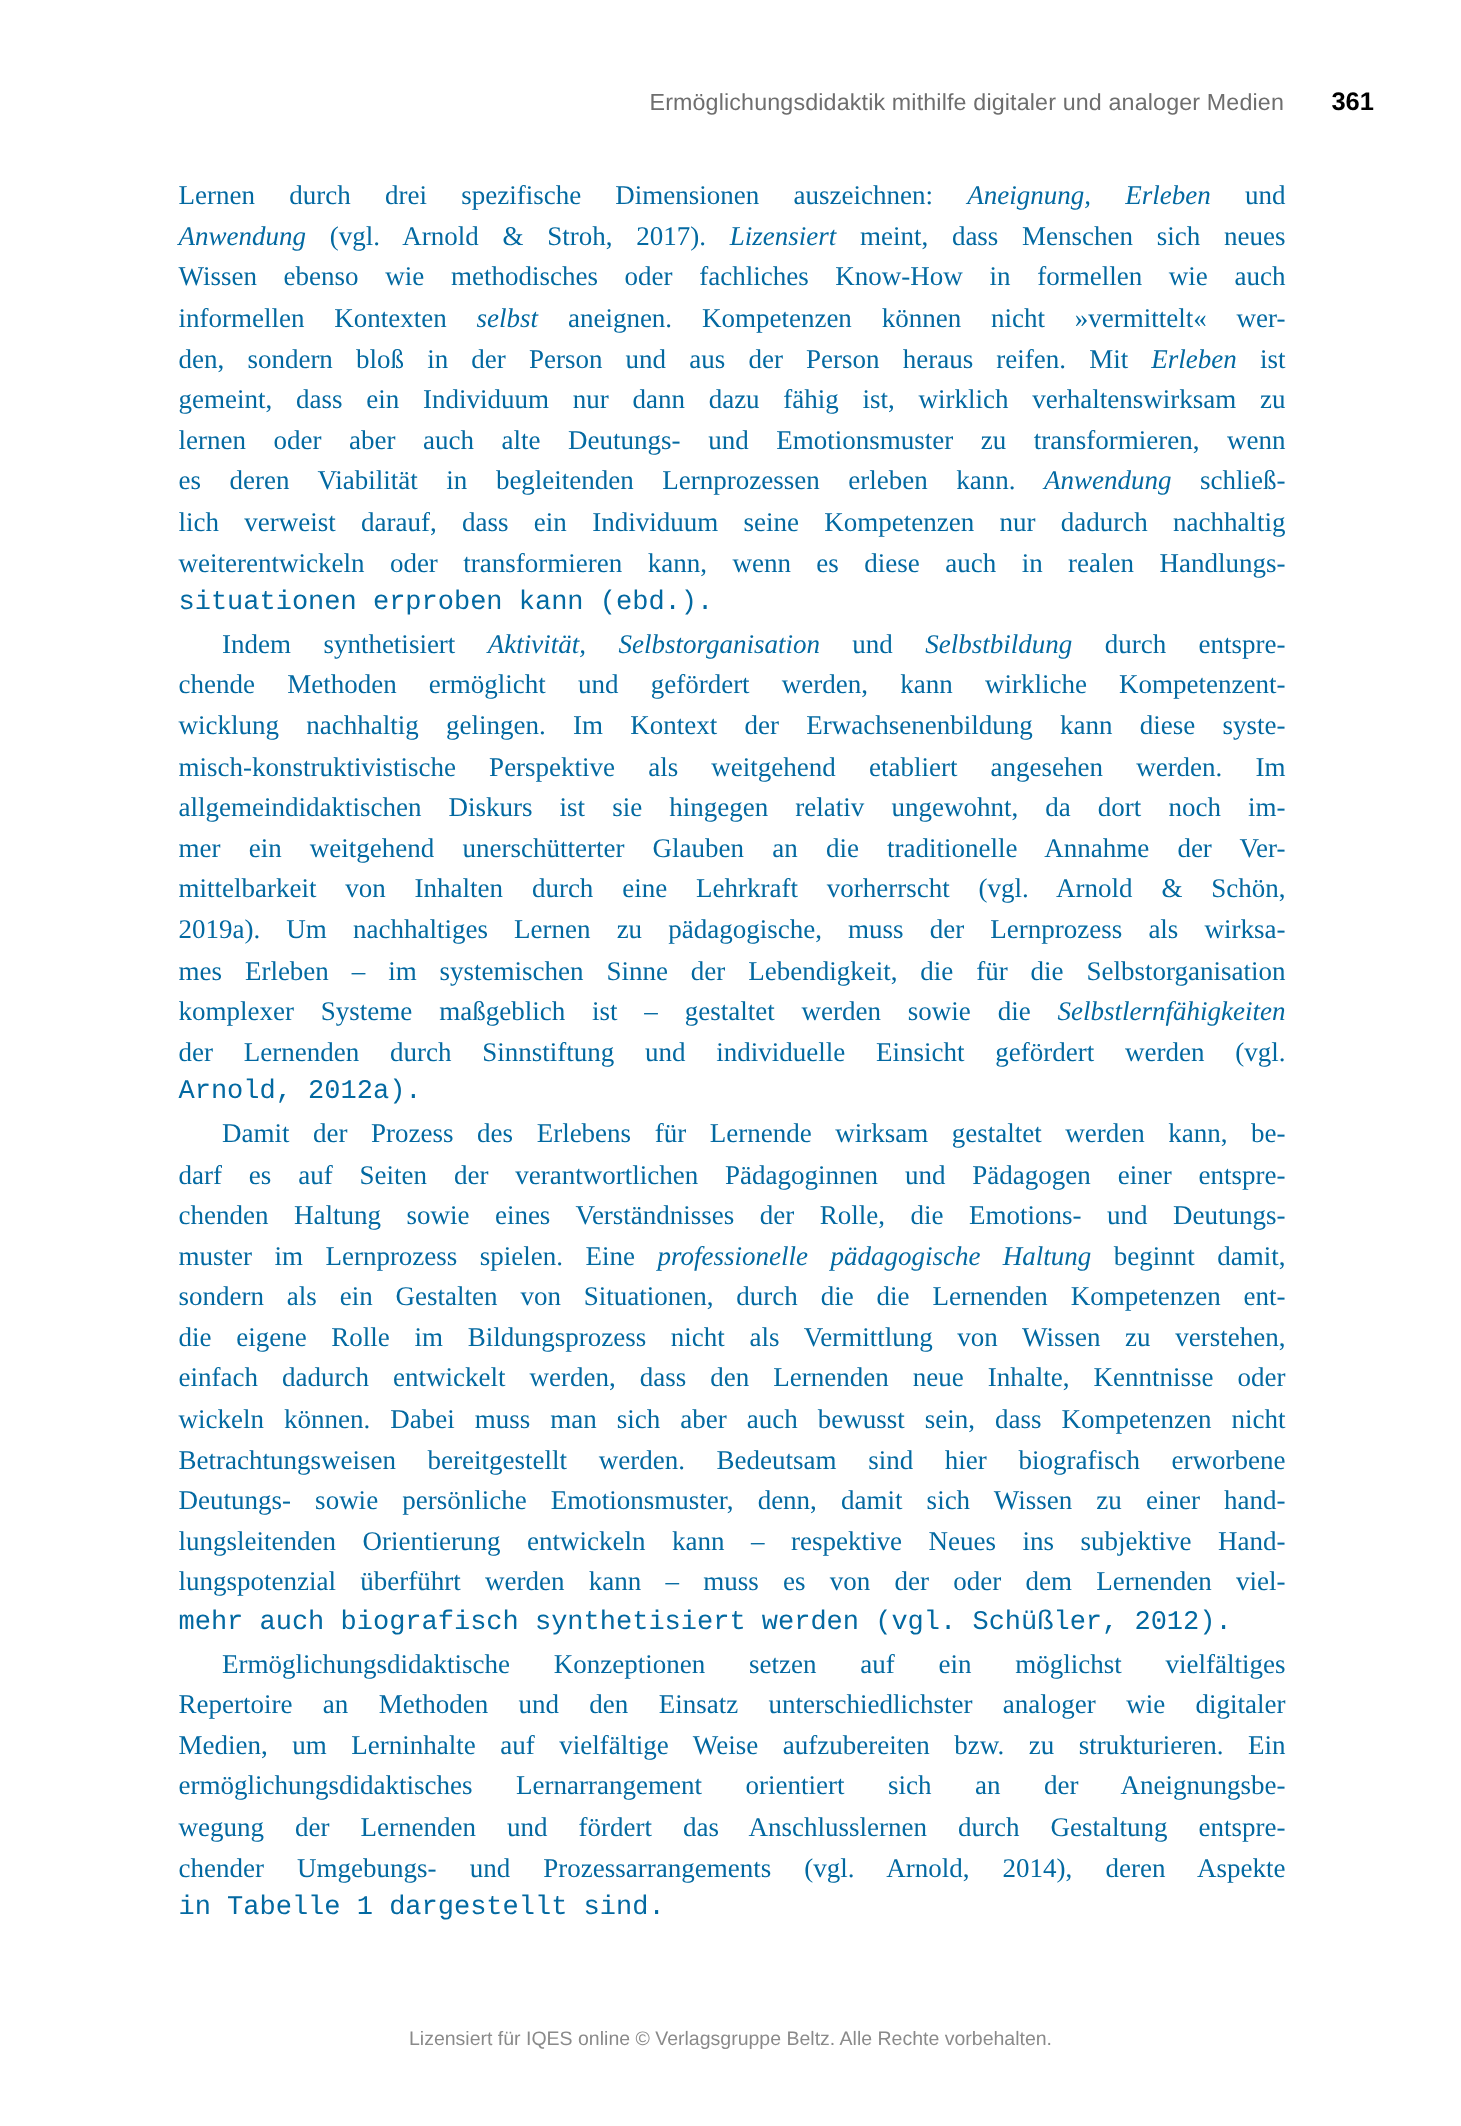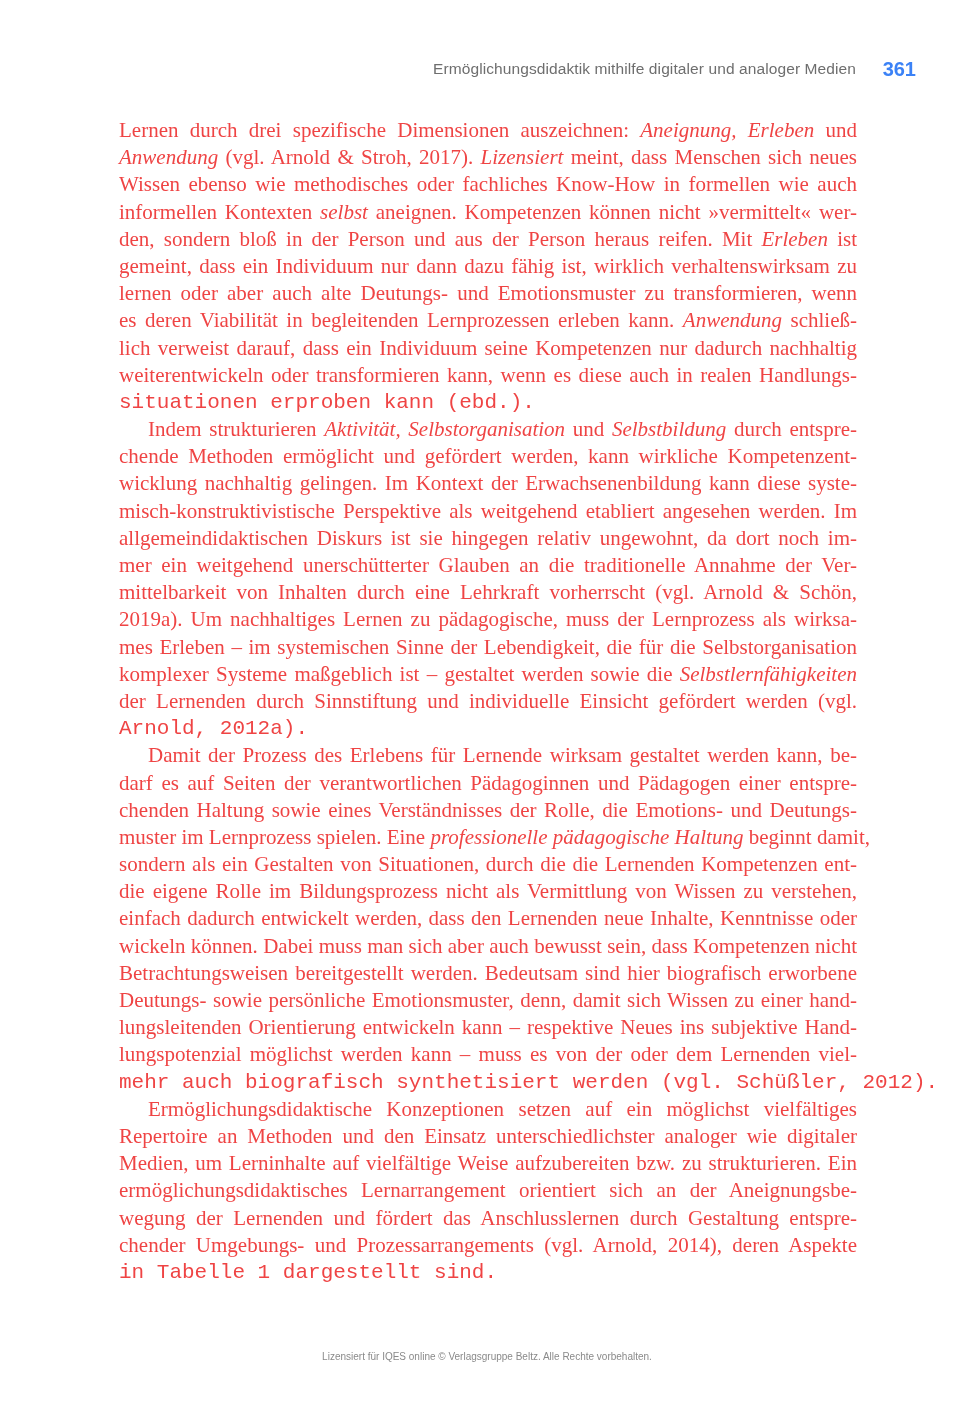--- a/index.html
+++ b/index.html
@@ -37,33 +37,33 @@
       letter-spacing: 0.1px;
       white-space: nowrap;
       font-family: "Liberation Sans", sans-serif;
       font-size: 15.5px;
       text-align: right;
     }
     .page-number {
       position: absolute;
       right: 58px;
       top: 0px;
-      font-size: 20px;
+      font-size: 17px;
       font-weight: bold;
-      color: #3b82f6;
+      color: #000000;
       font-family: "Liberation Sans", sans-serif;
     }
     .body-text {
       position: absolute;
       left: 119px;
       top: 117px;
       width: 738px;
       font-family: "Liberation Serif", serif;
-      font-size: 21px;
-      color: #ef4444;
+      font-size: 18px;
+      color: #0369a1;
     }
     .line {
       height: 27.2px;
       line-height: 27.2px;
       white-space: nowrap;
       text-align: justify;
       text-align-last: justify;
       overflow: visible;
     }
     .line.last {
@@ -76,21 +76,21 @@
     .line em {
       font-style: italic;
     }
     .footer-notice {
       position: absolute;
       top: 1351px;
       left: 0;
       width: 974px;
       text-align: center;
       font-family: "Liberation Sans", sans-serif;
-      font-size: 10px;
+      font-size: 13px;
       color: #8a8a8a;
     }
   </style>
 </head>
 <body>
 
 <div class="page">
   <div class="running-head">
     <span class="running-title">Ermöglichungsdidaktik mithilfe digitaler und analoger Medien</span>
     <span class="page-number">361</span>
@@ -104,21 +104,21 @@
         <div class="line"><span>informellen Kontexten </span><em>selbst</em><span> aneignen. Kompetenzen können nicht »vermittelt« wer-</span></div>
         <div class="line"><span>den, sondern bloß in der Person und aus der Person heraus reifen. Mit </span><em>Erleben</em><span> ist</span></div>
         <div class="line"><span>gemeint, dass ein Individuum nur dann dazu fähig ist, wirklich verhaltenswirksam zu</span></div>
         <div class="line"><span>lernen oder aber auch alte Deutungs- und Emotionsmuster zu transformieren, wenn</span></div>
         <div class="line"><span>es deren Viabilität in begleitenden Lernprozessen erleben kann. </span><em>Anwendung</em><span> schließ-</span></div>
         <div class="line"><span>lich verweist darauf, dass ein Individuum seine Kompetenzen nur dadurch nachhaltig</span></div>
         <div class="line"><span>weiterentwickeln oder transformieren kann, wenn es diese auch in realen Handlungs-</span></div>
         <div class="line last"><span>situationen erproben kann (ebd.).</span></div>
       </div>
       <div class="paragraph">
-        <div class="line indent"><span>Indem strukturieren </span><em>Aktivität, Selbstorganisation</em><span> und </span><em>Selbstbildung</em><span> durch entspre-</span></div>
+        <div class="line indent"><span>Indem synthetisiert </span><em>Aktivität, Selbstorganisation</em><span> und </span><em>Selbstbildung</em><span> durch entspre-</span></div>
         <div class="line"><span>chende Methoden ermöglicht und gefördert werden, kann wirkliche Kompetenzent-</span></div>
         <div class="line"><span>wicklung nachhaltig gelingen. Im Kontext der Erwachsenenbildung kann diese syste-</span></div>
         <div class="line"><span>misch-konstruktivistische Perspektive als weitgehend etabliert angesehen werden. Im</span></div>
         <div class="line"><span>allgemeindidaktischen Diskurs ist sie hingegen relativ ungewohnt, da dort noch im-</span></div>
         <div class="line"><span>mer ein weitgehend unerschütterter Glauben an die traditionelle Annahme der Ver-</span></div>
         <div class="line"><span>mittelbarkeit von Inhalten durch eine Lehrkraft vorherrscht (vgl. Arnold &amp; Schön,</span></div>
         <div class="line"><span>2019a). Um nachhaltiges Lernen zu pädagogische, muss der Lernprozess als wirksa-</span></div>
         <div class="line"><span>mes Erleben – im systemischen Sinne der Lebendigkeit, die für die Selbstorganisation</span></div>
         <div class="line"><span>komplexer Systeme maßgeblich ist – gestaltet werden sowie die </span><em>Selbstlernfähigkeiten</em></div>
         <div class="line"><span>der Lernenden durch Sinnstiftung und individuelle Einsicht gefördert werden (vgl.</span></div>
@@ -129,21 +129,21 @@
         <div class="line"><span>darf es auf Seiten der verantwortlichen Pädagoginnen und Pädagogen einer entspre-</span></div>
         <div class="line"><span>chenden Haltung sowie eines Verständnisses der Rolle, die Emotions- und Deutungs-</span></div>
         <div class="line"><span>muster im Lernprozess spielen. Eine </span><em>professionelle pädagogische Haltung</em><span> beginnt damit,</span></div>
         <div class="line"><span>sondern als ein Gestalten von Situationen, durch die die Lernenden Kompetenzen ent-</span></div>
         <div class="line"><span>die eigene Rolle im Bildungsprozess nicht als Vermittlung von Wissen zu verstehen,</span></div>
         <div class="line"><span>einfach dadurch entwickelt werden, dass den Lernenden neue Inhalte, Kenntnisse oder</span></div>
         <div class="line"><span>wickeln können. Dabei muss man sich aber auch bewusst sein, dass Kompetenzen nicht</span></div>
         <div class="line"><span>Betrachtungsweisen bereitgestellt werden. Bedeutsam sind hier biografisch erworbene</span></div>
         <div class="line"><span>Deutungs- sowie persönliche Emotionsmuster, denn, damit sich Wissen zu einer hand-</span></div>
         <div class="line"><span>lungsleitenden Orientierung entwickeln kann – respektive Neues ins subjektive Hand-</span></div>
-        <div class="line"><span>lungspotenzial möglichst werden kann – muss es von der oder dem Lernenden viel-</span></div>
+        <div class="line"><span>lungspotenzial überführt werden kann – muss es von der oder dem Lernenden viel-</span></div>
         <div class="line last"><span>mehr auch biografisch synthetisiert werden (vgl. Schüßler, 2012).</span></div>
       </div>
       <div class="paragraph">
         <div class="line indent"><span>Ermöglichungsdidaktische Konzeptionen setzen auf ein möglichst vielfältiges</span></div>
         <div class="line"><span>Repertoire an Methoden und den Einsatz unterschiedlichster analoger wie digitaler</span></div>
         <div class="line"><span>Medien, um Lerninhalte auf vielfältige Weise aufzubereiten bzw. zu strukturieren. Ein</span></div>
         <div class="line"><span>ermöglichungsdidaktisches Lernarrangement orientiert sich an der Aneignungsbe-</span></div>
         <div class="line"><span>wegung der Lernenden und fördert das Anschlusslernen durch Gestaltung entspre-</span></div>
         <div class="line"><span>chender Umgebungs- und Prozessarrangements (vgl. Arnold, 2014), deren Aspekte</span></div>
         <div class="line last"><span>in Tabelle 1 dargestellt sind.</span></div>

